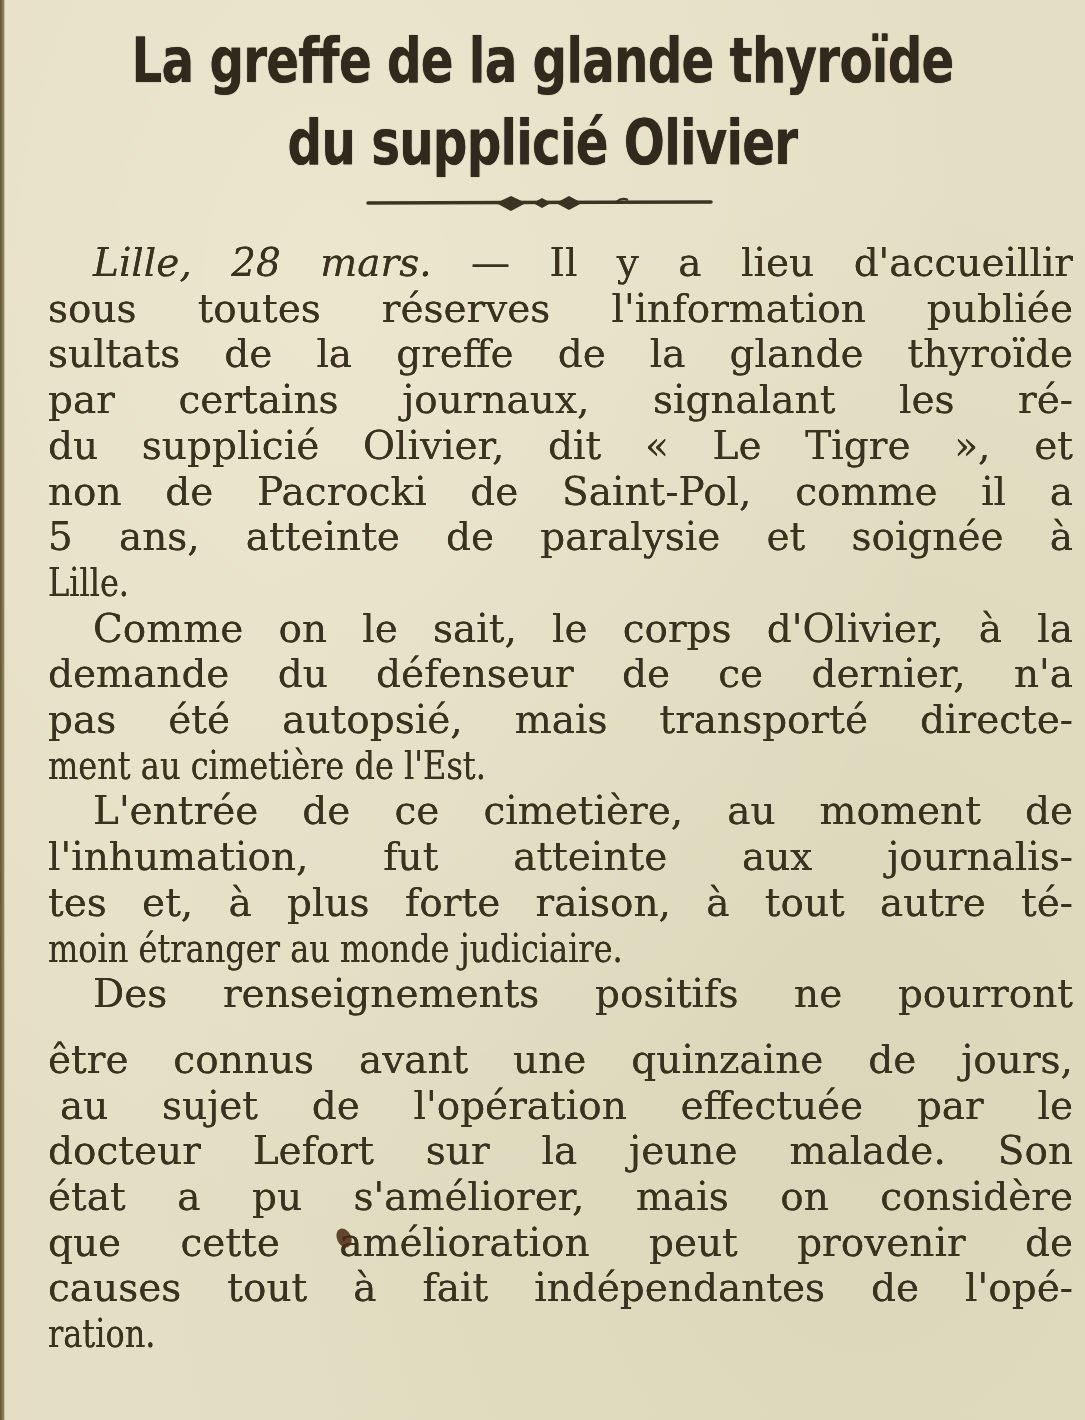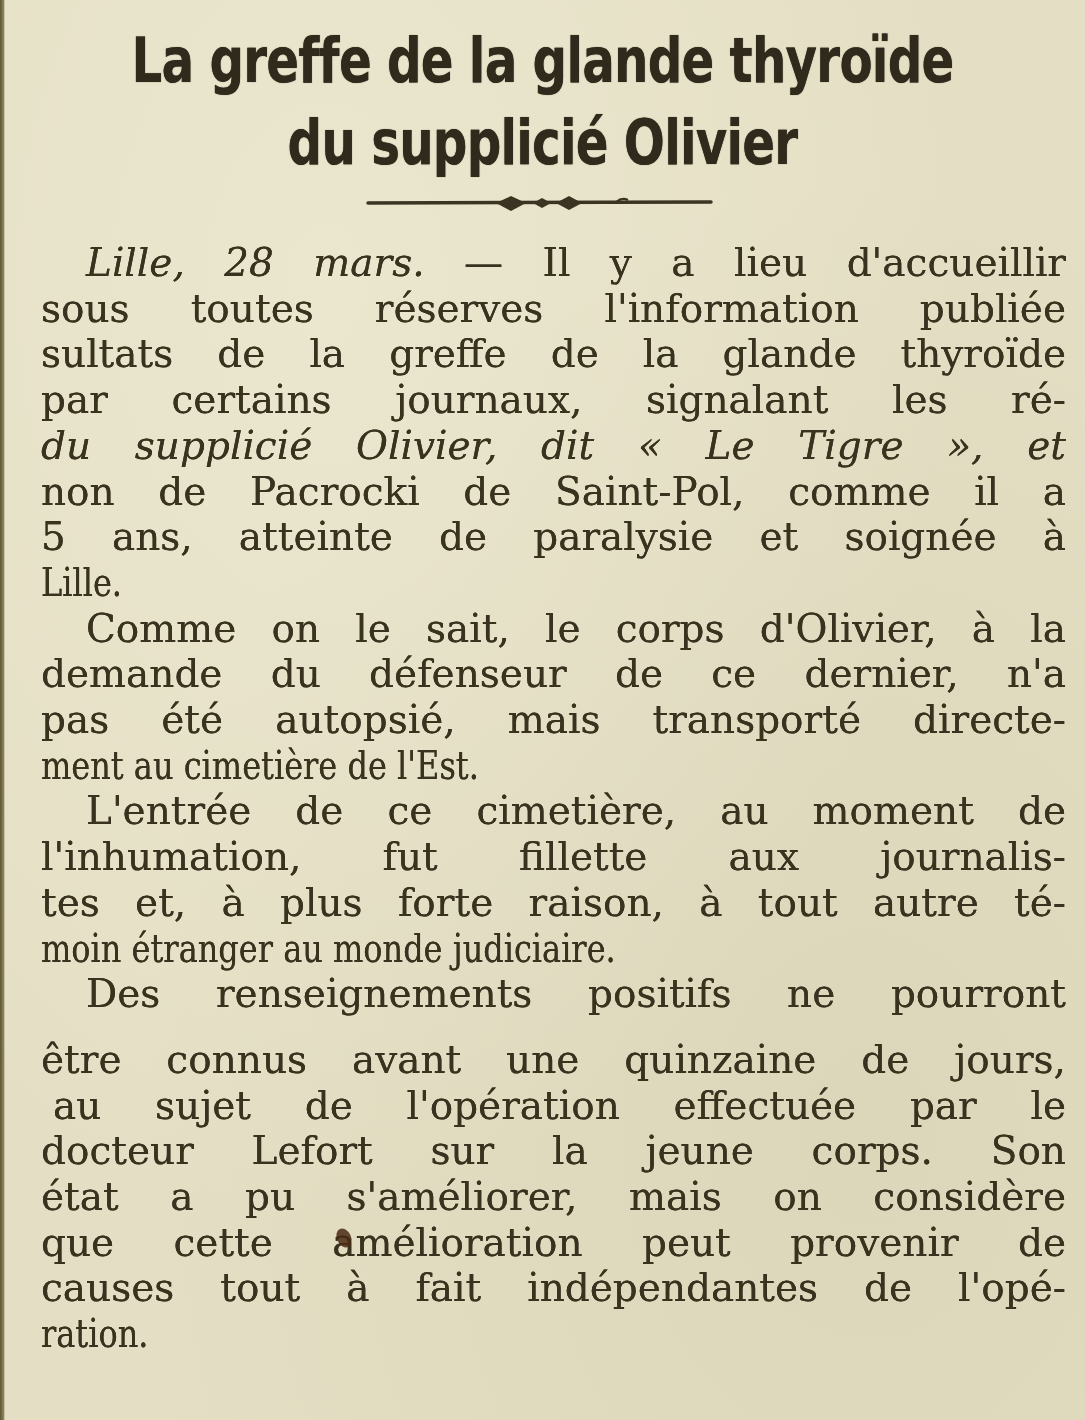--- a/index.html
+++ b/index.html
@@ -48,21 +48,21 @@
   .headline.l2 { top: 104px; }
   .ornament {
     position: absolute;
     left: 366px;
     top: 192px;
     width: 350px;
     height: 20px;
   }
   .body-text {
     position: absolute;
-    left: 41px;
+    left: 48px;
     top: 240px;
     width: 1025px;
     font-family: "DejaVu Serif", serif;
     color: #39321f;
     font-size: 39px;
     line-height: 45.7px;
     text-shadow: 0 0 0.6px #39321f;
   }
   .line {
     display: block;
@@ -108,39 +108,39 @@
     <path d="M 190 11 L 203 4 L 216 11 L 203 18 Z" fill="#3b3422"></path>
     <path d="M 250 10 Q 256 5 262 8" stroke="#3b3422" stroke-width="2" fill="none"></path>
   </svg>
 
   <div class="body-text">
 
     <span class="line indent" style="display: block; width: auto;"><span class="dateline">Lille, 28 mars.</span><span> — Il y a lieu d'accueillir</span></span>
     <span class="line" style="display: block; width: auto;">sous toutes réserves l'information publiée</span>
     <span class="line" style="display: block; width: auto;">sultats de la greffe de la glande thyroïde</span>
     <span class="line" style="display: block; width: auto;">par certains journaux, signalant les ré-</span>
-    <span class="line" style="display: block; width: auto; font-style: italic;">du supplicié Olivier, dit « Le Tigre », et</span>
+    <span class="line" style="display: block; width: auto;">du supplicié Olivier, dit « Le Tigre », et</span>
     <span class="line" style="display: block; width: auto;">non de Pacrocki de Saint-Pol, comme il a</span>
     <span class="line" style="display: block; width: auto;">5 ans, atteinte de paralysie et soignée à</span>
     <span class="line last" style="display: block; width: 1250px; transform: scaleX(0.82);">Lille.</span>
 
     <span class="line indent" style="display: block; width: auto;">Comme on le sait, le corps d'Olivier, à la</span>
     <span class="line" style="display: block; width: auto;">demande du défenseur de ce dernier, n'a</span>
     <span class="line" style="display: block; width: auto;">pas été autopsié, mais transporté directe-</span>
     <span class="line last" style="display: block; width: 1250px; transform: scaleX(0.82);">ment au cimetière de l'Est.</span>
 
     <span class="line indent" style="display: block; width: auto;">L'entrée de ce cimetière, au moment de</span>
-    <span class="line" style="display: block; width: auto;">l'inhumation, fut fillette aux journalis-</span>
+    <span class="line" style="display: block; width: auto;">l'inhumation, fut atteinte aux journalis-</span>
     <span class="line" style="display: block; width: auto;">tes et, à plus forte raison, à tout autre té-</span>
     <span class="line last" style="display: block; width: 1250px; transform: scaleX(0.82);">moin étranger au monde judiciaire.</span>
 
     <span class="line indent" style="display: block; width: auto;">Des renseignements positifs ne pourront</span>
     <span class="line" style="display: block; width: auto; margin-top: 20px;">être connus avant une quinzaine de jours,</span>
     <span class="line" style="display: block; width: auto; margin-left: 12px;">au sujet de l'opération effectuée par le</span>
-    <span class="line" style="display: block; width: auto;">docteur Lefort sur la jeune corps. Son</span>
+    <span class="line" style="display: block; width: auto;">docteur Lefort sur la jeune malade. Son</span>
     <span class="line" style="display: block; width: auto;">état a pu s'améliorer, mais on considère</span>
     <span class="line" style="display: block; width: auto;">que cette amélioration peut provenir de</span>
     <span class="line" style="display: block; width: auto;">causes tout à fait indépendantes de l'opé-</span>
     <span class="line last" style="display: block; width: 1250px; transform: scaleX(0.82);">ration.</span>
   </div>
 
   <div class="stain"></div>
 </div>
 
 </body></html>

